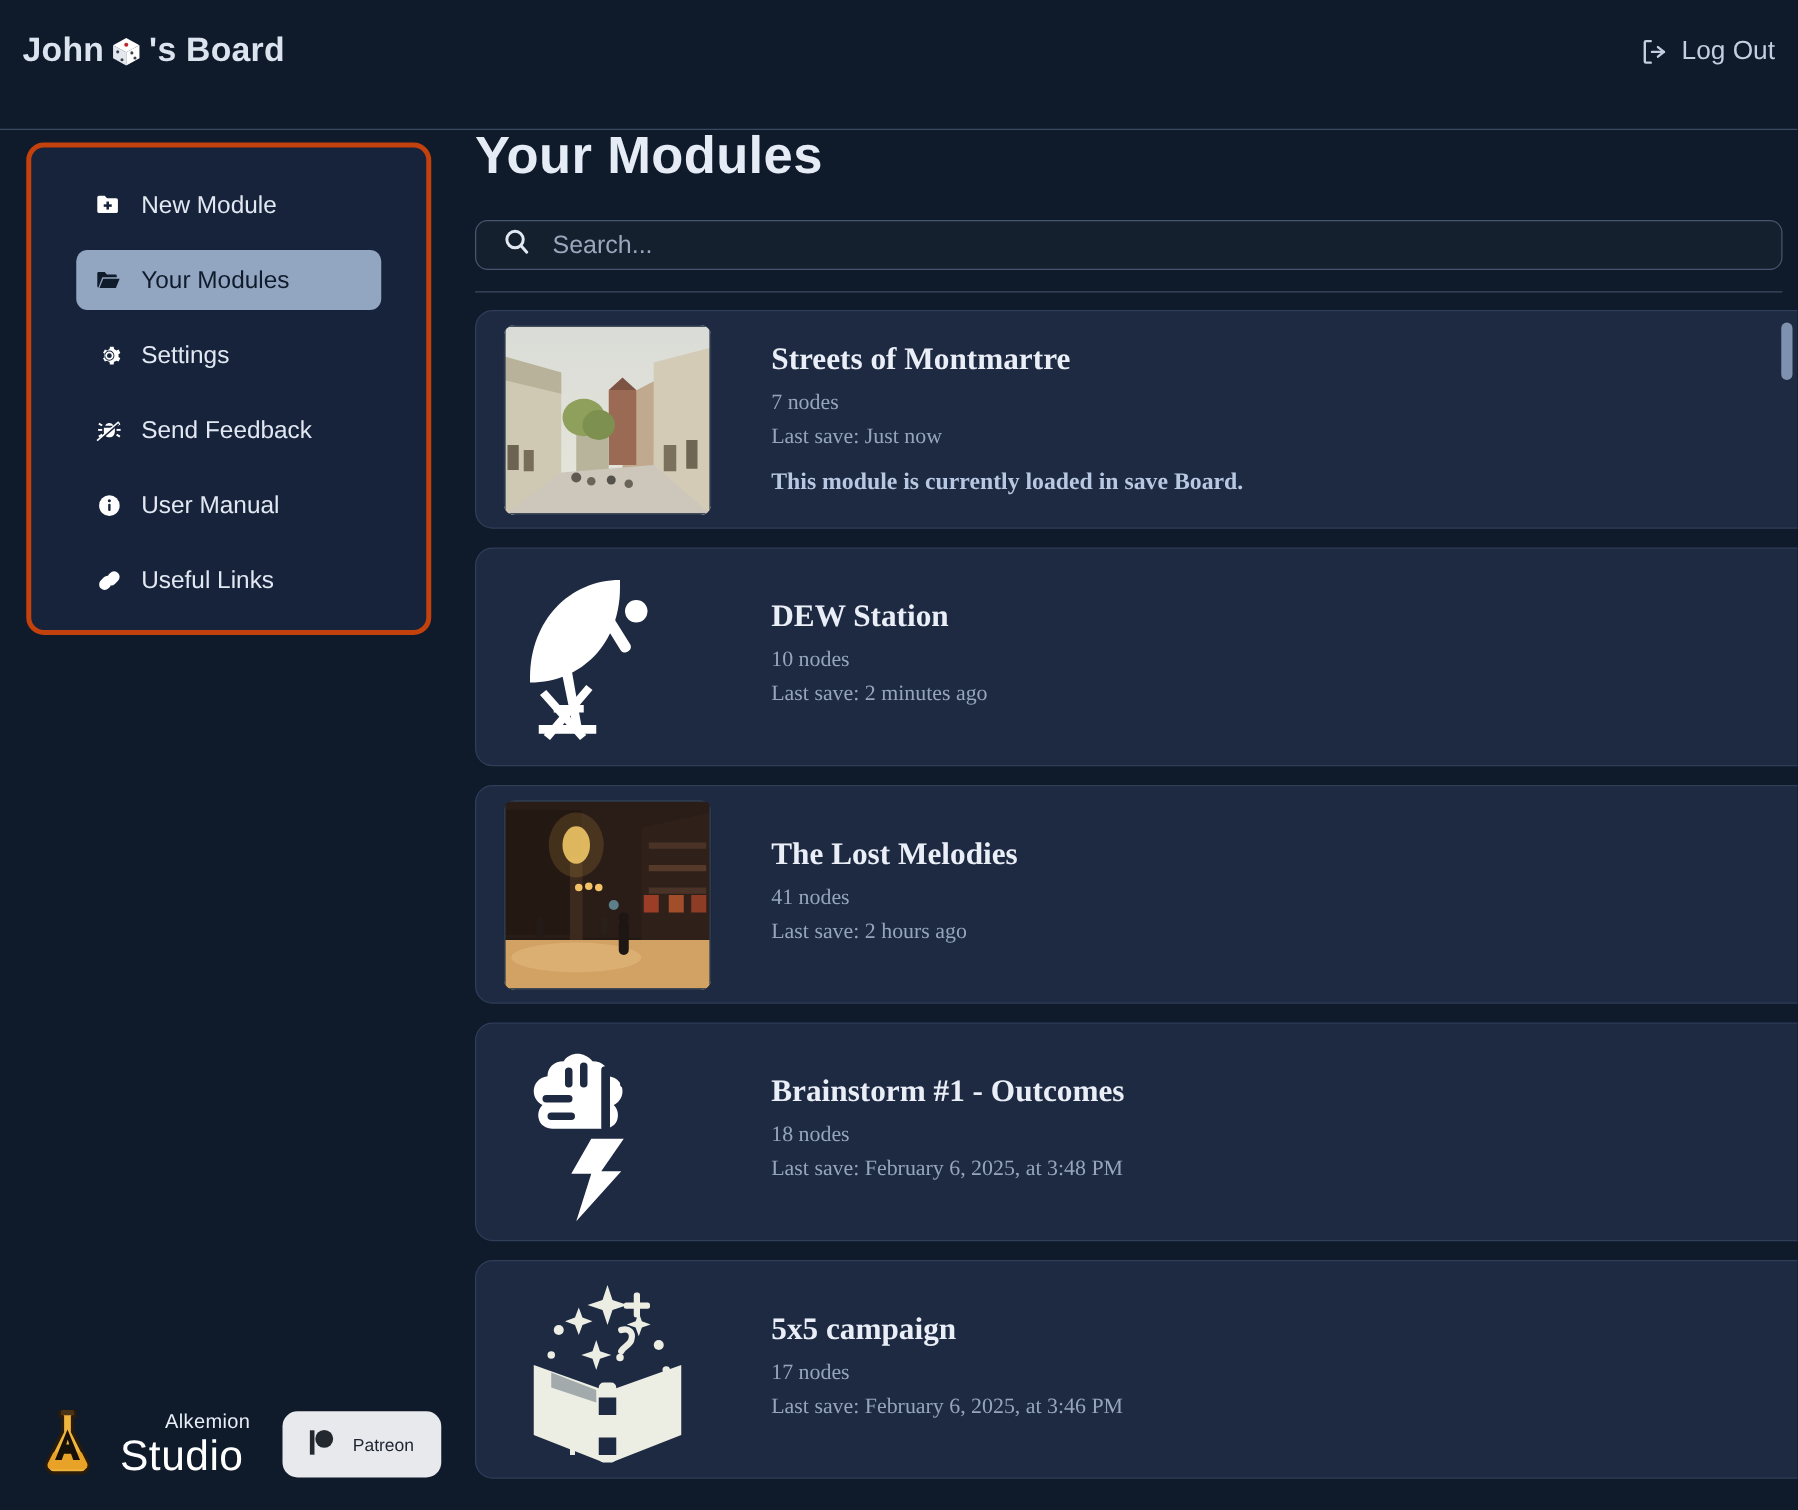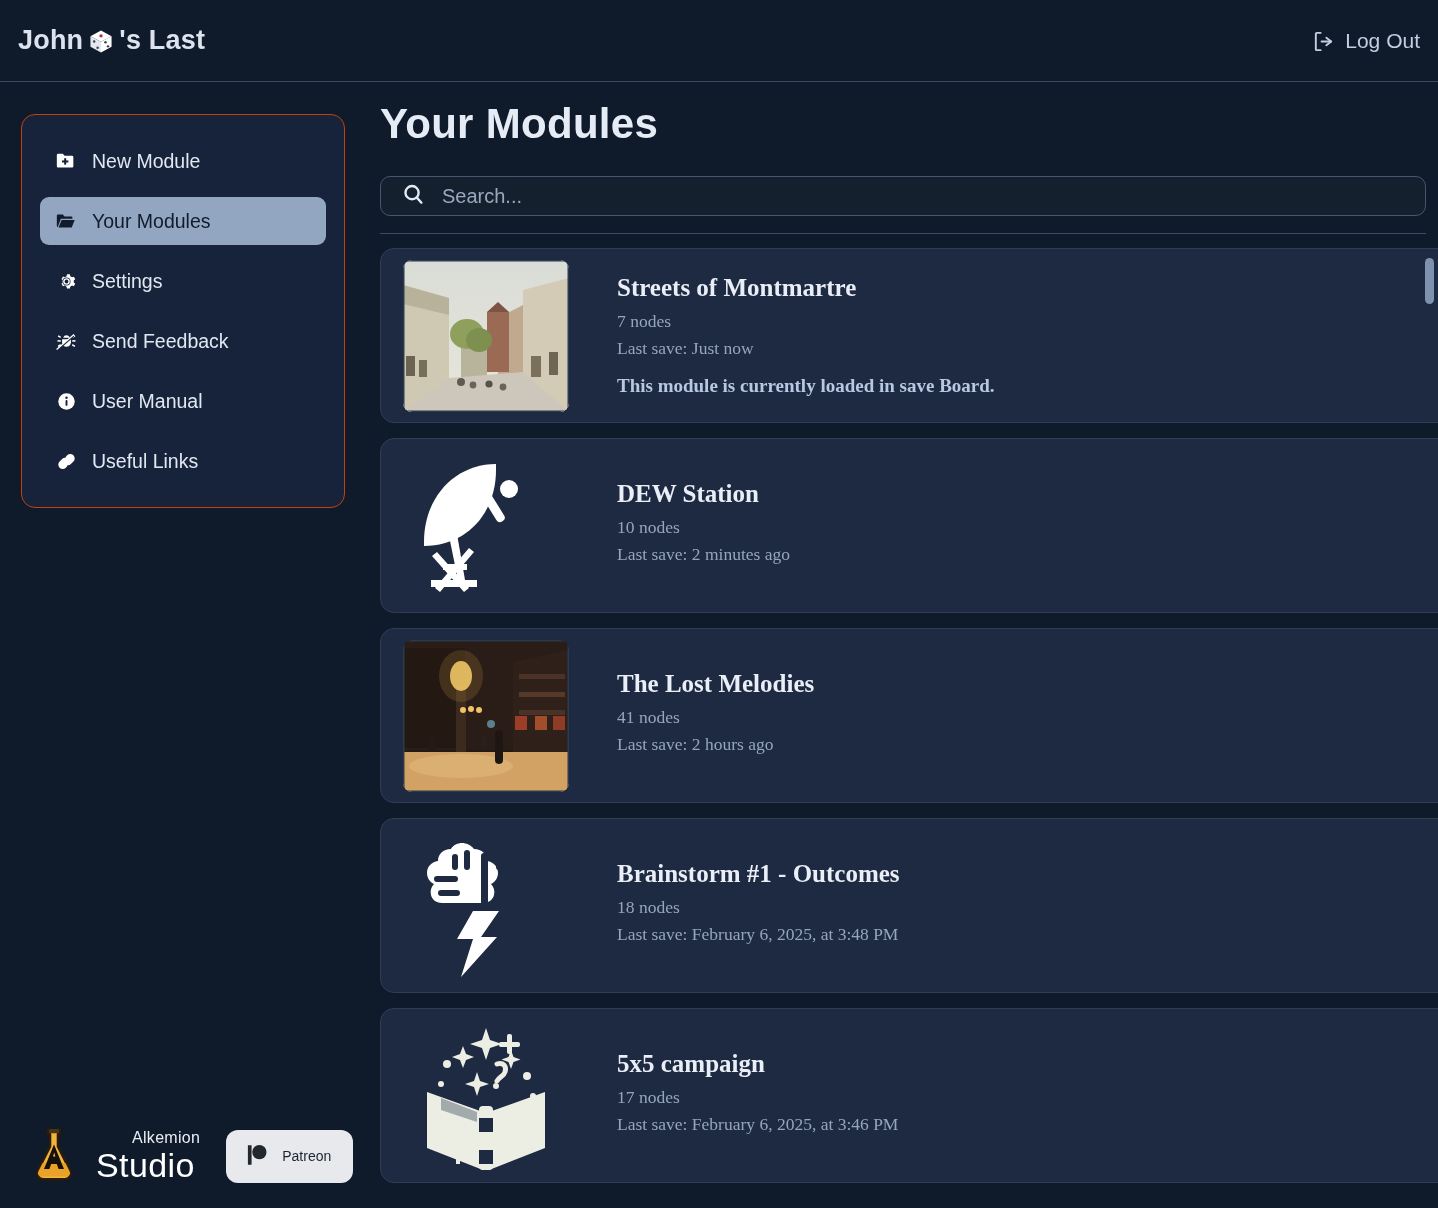--- a/index.html
+++ b/index.html
@@ -6,21 +6,21 @@
   html, body {
     width: 1438px; height: 1208px;
     background: #0f1a2b;
     font-family: "Liberation Sans", sans-serif;
     overflow: hidden;
   }
   .app { position: relative; width: 1438px; height: 1208px; }
 
   
   .header {
-    position: absolute; top: 0; left: 0; width: 1438px; height: 82px;
+    position: absolute; top: 0; left: 0; width: 1438px; height: 104px;
     border-bottom: 1px solid #3b4a63;
   }
   .header-inner {
     position: absolute; left: 18px; right: 18px; top: 0; height: 81px;
     display: flex; align-items: center; justify-content: space-between;
   }
   .lobby-title {
     display: flex; align-items: center; gap: 2px;
     font-size: 27px; font-weight: bold; color: #dbe3ef;
     letter-spacing: .2px;
@@ -30,23 +30,23 @@
     display: flex; align-items: flex-end; gap: 10px;
     font-size: 21px; color: #c3cfe0; cursor: pointer;
   }
   .logout svg { display: block; }
 
   
   .sidebar {
     position: absolute; left: 21px; top: 114px;
     width: 324px; height: 394px;
     background: #16233a;
-    border: 1px solid #c2410c;
+    border: 4px solid #c2410c;
     border-radius: 14px;
-    padding: 22px 18px;
+    padding: 22px 36px;
   }
   .nav-item {
     display: flex; align-items: center; gap: 14px;
     height: 48px; padding: 0 14px;
     border-radius: 9px;
     color: #e2e8f2; font-size: 19.5px;
     cursor: pointer; margin-bottom: 12px;
   }
   .nav-item .nav-ico { width: 24px; display: flex; justify-content: center; align-items: center; }
   .nav-item.active { background: #92a6c2; color: #101b2c; }
@@ -144,21 +144,21 @@
             <polygon points="16,3 29,10 16,17 3,10" fill="#ffffff"></polygon>
             <polygon points="3,10 16,17 16,30 3,23" fill="#e3e7ee"></polygon>
             <polygon points="29,10 16,17 16,30 29,23" fill="#ffffff"></polygon>
             <circle cx="16" cy="9.6" r="2.0" fill="#c0272d"></circle>
             <circle cx="7.6" cy="16.6" r="1.5" fill="#3a3f4b"></circle>
             <circle cx="11.8" cy="24.4" r="1.5" fill="#3a3f4b"></circle>
             <circle cx="21.5" cy="17.6" r="1.5" fill="#3a3f4b"></circle>
             <circle cx="24.6" cy="22.6" r="1.5" fill="#3a3f4b"></circle>
           </svg>
         </span>
-        <span>'s Last</span>
+        <span>'s Board</span>
       </div>
       <div class="logout">
         <span>
           <svg width="23" height="23" viewBox="0 0 24 24" fill="none" stroke="#c3cfe0" stroke-width="2" stroke-linecap="round" stroke-linejoin="round">
             <path d="M9 3H5a1 1 0 0 0-1 1v16a1 1 0 0 0 1 1h4"></path>
             <path d="M15 16l5-4-5-4"></path>
               <path d="M20 12H10"></path>
           </svg>
         </span>
         <span>Log Out</span>

